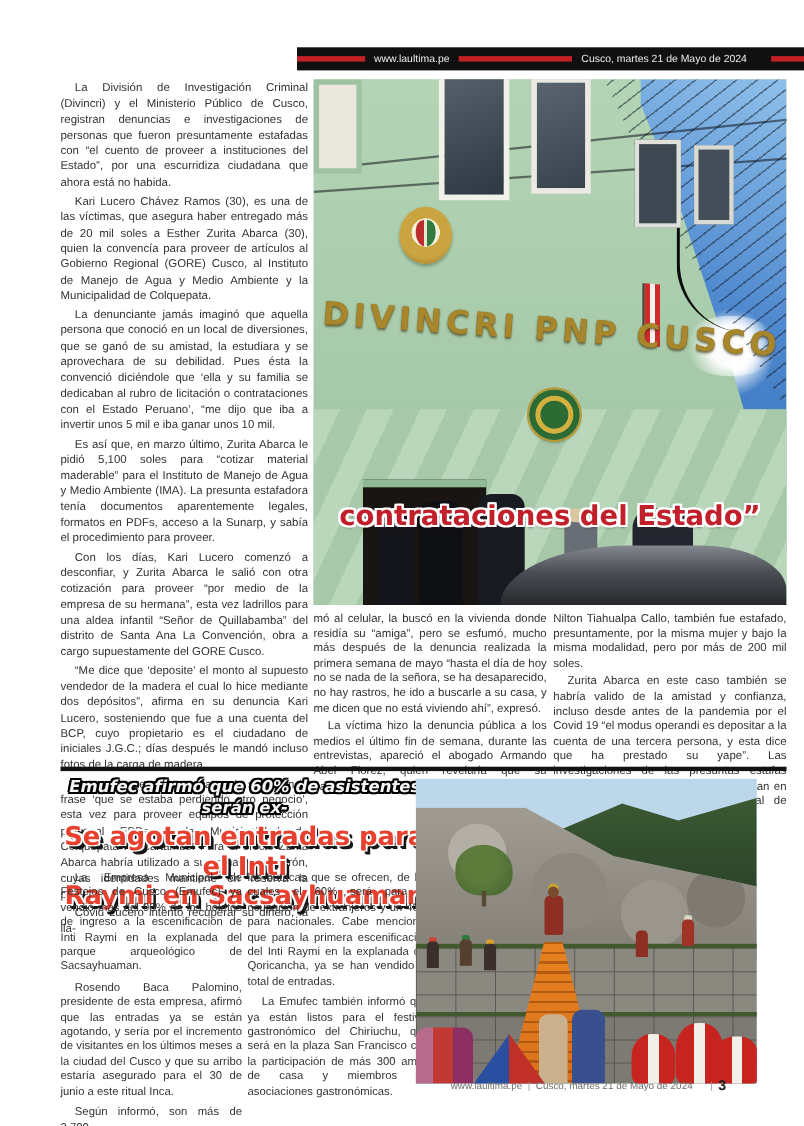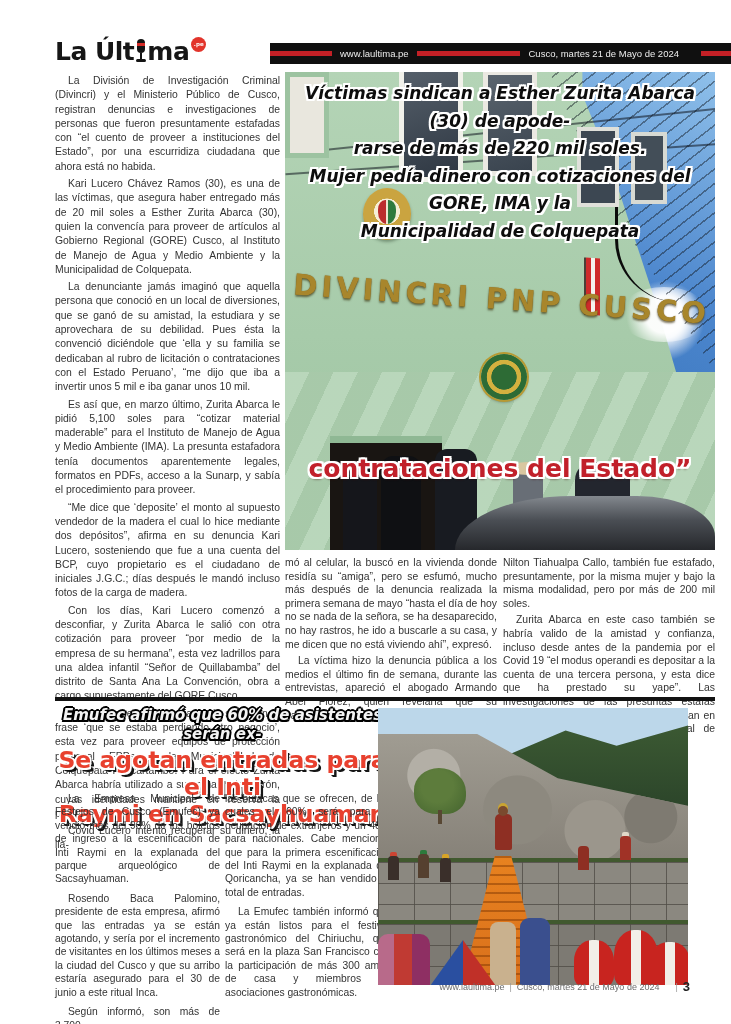--- a/index.html
+++ b/index.html
@@ -146,58 +146,47 @@
   .rb3{left:272px;top:234px;width:40px;height:44px;}
   .fg-tan{position:absolute;left:112px;top:214px;width:26px;height:63px;background:#c9b18e;border-radius:8px 8px 0 0;}
   .fg-blue{position:absolute;left:142px;top:210px;width:30px;height:67px;background:#3a4f8e;border-radius:9px 9px 0 0;}
   .cone{position:absolute;left:52px;top:232px;width:66px;height:46px;
         background:linear-gradient(90deg,#2a4fa0 0 50%,#c03028 50%);
         clip-path:polygon(50% 0,100% 100%,0 100%);}
   .fg-left{position:absolute;left:0px;top:226px;width:52px;height:51px;
         background:linear-gradient(90deg,#b86a8a 0 30%,#c03a33 30% 65%,#8e2f63 65%);border-radius:10px 10px 0 0;}
 
   
-  .footer{position:absolute;left:380px;top:979px;width:310px;text-align:right;
+  .footer{position:absolute;left:380px;top:979px;width:310px;text-align:center;
         font-size:9px;color:#6d6d6d;white-space:nowrap;}
   .footer .sep{color:#9a9a9a;margin:0 5px;}
   .footer .sep2{margin-left:16px;}
   .footer .pg{font-size:13px;font-weight:bold;color:#222;vertical-align:-1px;}
 </style>
 </head>
 <body>
 
 <div class="page">
 
-  <div class="logo">
-    <span>La Últ</span>
-      <span class="mic">
-        <span class="head"></span>
-        <span class="band"></span>
-        <span class="stem"></span>
-        <span class="base"></span>
-      </span>
-      <span>ma</span>
-      <span class="pe-badge">.pe</span>
-  </div>
 
   <div class="headbar">
     <div class="stripe s1"></div>
     <div class="txt">www.laultima.pe</div>
     <div class="stripe s2"></div>
     <div class="txt">Cusco, martes 21 de Mayo de 2024</div>
     <div class="stripe s3"></div>
   </div>
 
   <div class="col" id="col1">
       <p>La División de Investigación Criminal (Divincri) y el Ministerio Público de Cusco, registran denuncias e investigaciones de personas que fueron presuntamente estafadas con “el cuento de proveer a instituciones del Estado”, por una escurridiza ciudadana que ahora está no habida.</p>
       <p>Kari Lucero Chávez Ramos (30), es una de las víctimas, que asegura haber entregado más de 20 mil soles a Esther Zurita Abarca (30), quien la convencía para proveer de artículos al Gobierno Regional (GORE) Cusco, al Instituto de Manejo de Agua y Medio Ambiente y la Municipalidad de Colquepata.</p>
       <p>La denunciante jamás imaginó que aquella persona que conoció en un local de diversiones, que se ganó de su amistad, la estudiara y se aprovechara de su debilidad. Pues ésta la convenció diciéndole que ‘ella y su familia se dedicaban al rubro de licitación o contrataciones con el Estado Peruano’, “me dijo que iba a invertir unos 5 mil e iba ganar unos 10 mil.</p>
       <p>Es así que, en marzo último, Zurita Abarca le pidió 5,100 soles para “cotizar material maderable” para el Instituto de Manejo de Agua y Medio Ambiente (IMA). La presunta estafadora tenía documentos aparentemente legales, formatos en PDFs, acceso a la Sunarp, y sabía el procedimiento para proveer.</p>
+      <p>Con los días, Kari Lucero comenzó a desconfiar, y Zurita Abarca le salió con otra cotización para proveer “por medio de la empresa de su hermana”, esta vez ladrillos para una aldea infantil “Señor de Quillabamba” del distrito de Santa Ana La Convención, obra a cargo supuestamente del GORE Cusco.</p>
       <p>“Me dice que ‘deposite’ el monto al supuesto vendedor de la madera el cual lo hice mediante dos depósitos”, afirma en su denuncia Kari Lucero, sosteniendo que fue a una cuenta del BCP, cuyo propietario es el ciudadano de iniciales J.G.C.; días después le mandó incluso fotos de la carga de madera.</p>
-      <p>Con los días, Kari Lucero comenzó a desconfiar, y Zurita Abarca le salió con otra cotización para proveer “por medio de la empresa de su hermana”, esta vez ladrillos para una aldea infantil “Señor de Quillabamba” del distrito de Santa Ana La Convención, obra a cargo supuestamente del GORE Cusco.</p>
       <p>Ante una nueva desconfianza le salió con la frase ‘que se estaba perdiendo otro negocio’, esta vez para proveer equipos de protección personal EPPs a la Municipalidad de Colquepata Paucartambo. Para el efecto Zurita Abarca habría utilizado a su prima y otro varón, cuyas identidades mantiene en reserva la policía.</p>
       <p>Covid Lucero intentó recuperar su dinero, la lla-</p>
     </div>
   <div class="col cont" id="col2">
       <p>mó al celular, la buscó en la vivienda donde residía su “amiga”, pero se esfumó, mucho más después de la denuncia realizada la primera semana de mayo “hasta el día de hoy no se nada de la señora, se ha desaparecido, no hay rastros, he ido a buscarle a su casa, y me dicen que no está viviendo ahí”, expresó.</p>
       <p>La víctima hizo la denuncia pública a los medios el último fin de semana, durante las entrevistas, apareció el abogado Armando Abel Florez, quien revelaría que su patrocinado, el ciudadano</p>
     </div>
   <div class="col cont" id="col3">
       <p>Nilton Tiahualpa Callo, también fue estafado, presuntamente, por la misma mujer y bajo la misma modalidad, pero por más de 200 mil soles.</p>
       <p>Zurita Abarca en este caso también se habría valido de la amistad y confianza, incluso desde antes de la pandemia por el Covid 19 “el modus operandi es depositar a la cuenta de una tercera persona, y esta dice que ha prestado su yape”. Las investigaciones de las presuntas estafas hasta con tres carpetas fiscales se hallan en la Segunda Fiscalía Provincial Penal de Cusco.</p>
@@ -224,26 +213,20 @@
     <div class="emblem2"></div>
     <div class="doorway"></div>
     <div class="person pp1"></div>
     <div class="person pp2"></div>
     <div class="person pp3"></div>
     <div class="person hatman"></div>
     <div class="hat"></div>
     <div class="person pp4"></div>
     <div class="car"></div>
 
-    <div class="ol-top">
-      <div>Víctimas sindican a Esther Zurita Abarca (30) de apode-</div>
-      <div>rarse de más de 220 mil soles.</div>
-      <div>Mujer pedía dinero con cotizaciones del GORE, IMA y la</div>
-      <div>Municipalidad de Colquepata</div>
-    </div>
     <div class="ol-red">
       <div>contrataciones del Estado”</div>
     </div>
   </div>
 
   <div class="rule"></div>
 
   <div class="a2head">
     <div class="kicker">
       <div>Emufec afirmó que 60% de asistentes serán ex-</div>

